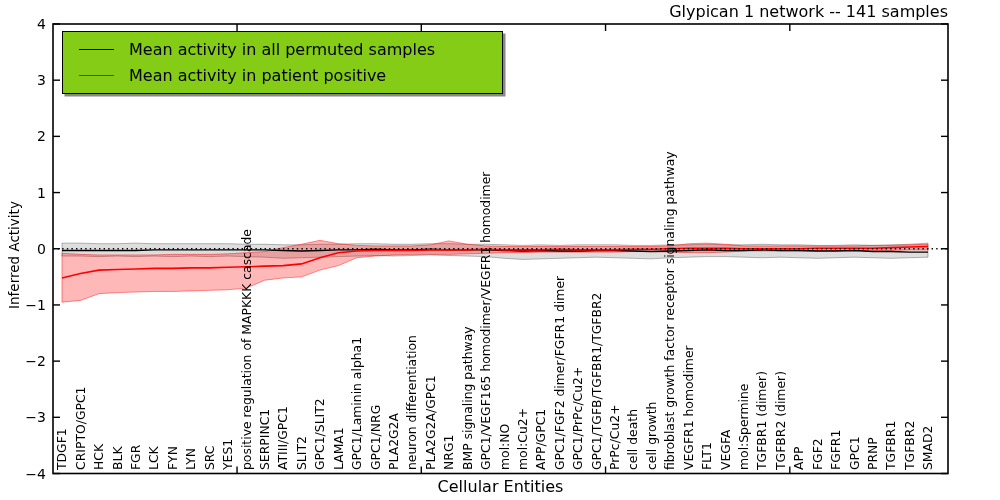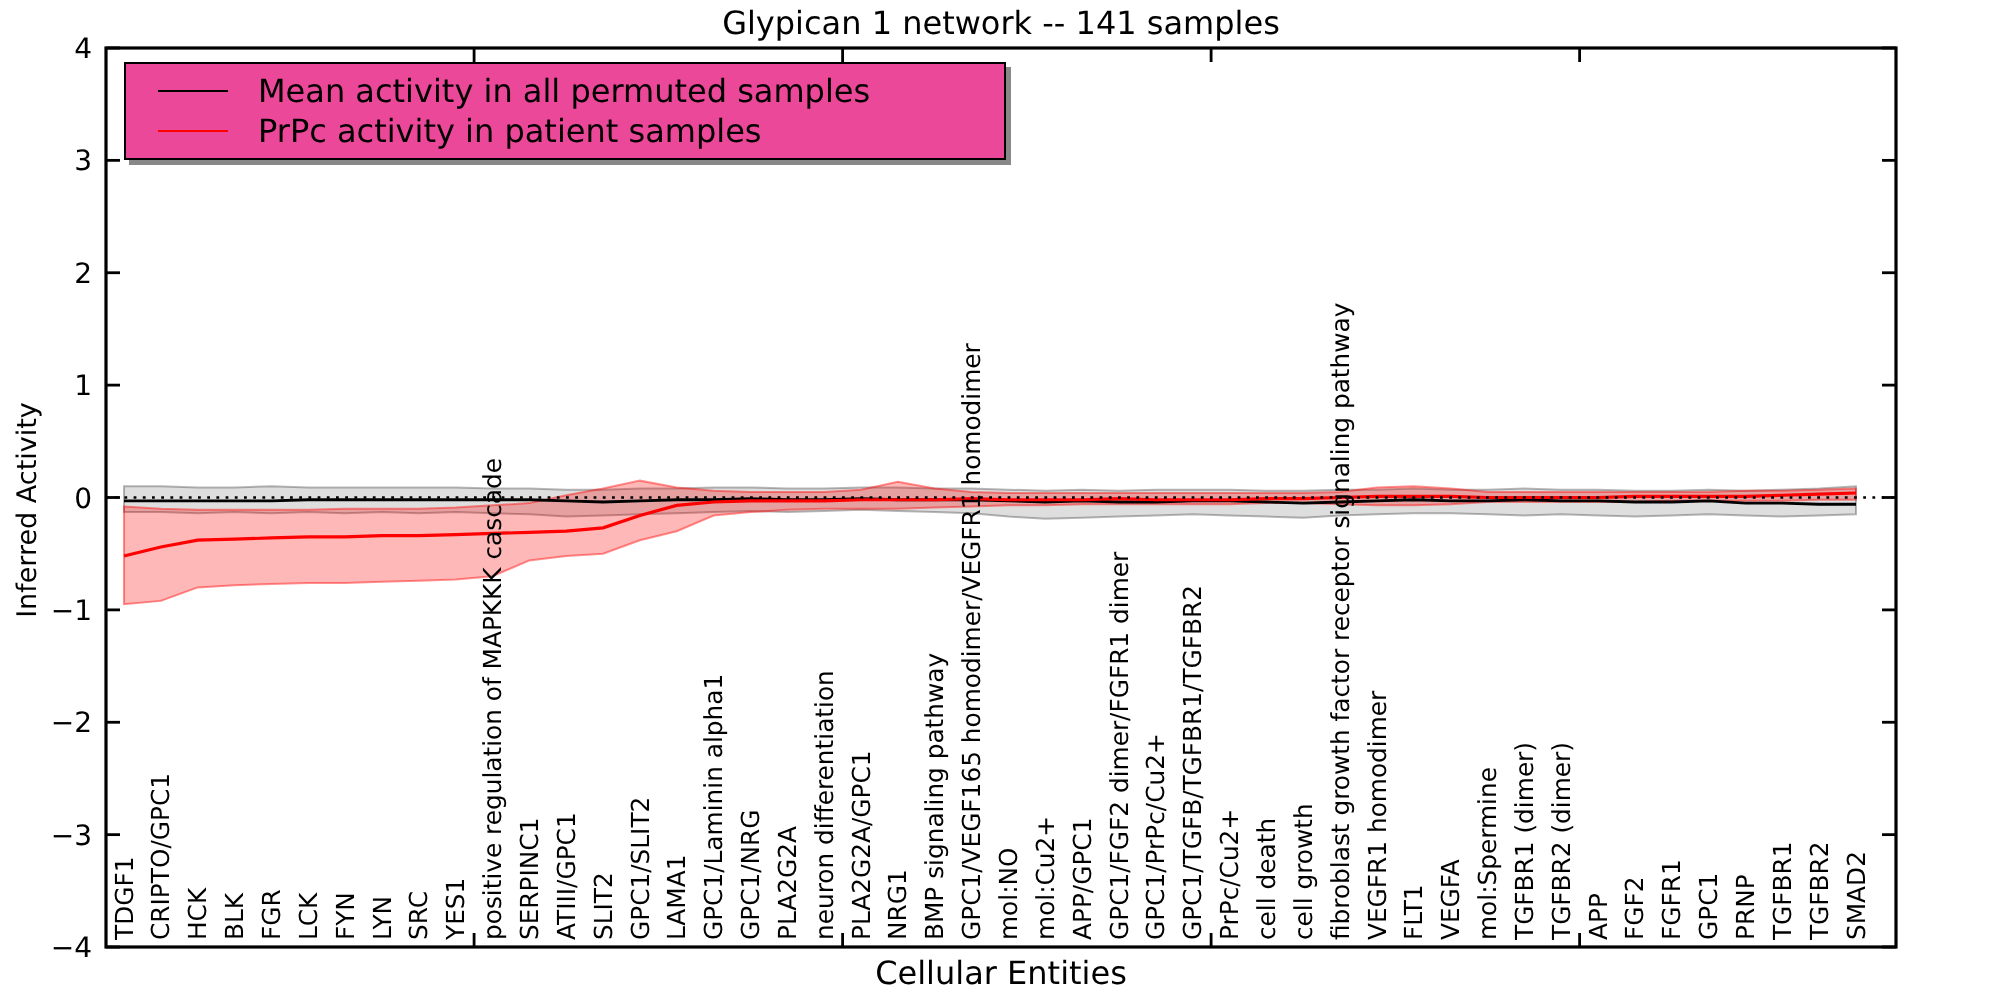--- a/index.html
+++ b/index.html
@@ -1,25 +1,25 @@
 <!DOCTYPE html>
 <html><head>
 <meta charset="utf-8">
 <style>
   html,body{margin:0;padding:0;background:#ffffff;}
   .fig{position:relative;width:1000px;height:500px;background:#ffffff;
        font-family:"DejaVu Sans","Liberation Sans",sans-serif;overflow:hidden;}
-  .title{position:absolute;left:53px;top:2px;width:895px;text-align:center;
+  .title{position:absolute;left:53px;top:2px;width:895px;text-align:right;
          font-size:16px;color:#000;}
   .xlabel{position:absolute;left:53px;top:477px;width:895px;text-align:center;
           font-size:16px;color:#000;}
   .ylabel{position:absolute;left:-66px;top:247px;width:160px;text-align:center;
           font-size:13.5px;color:#000;transform:rotate(-90deg);transform-origin:50% 50%;}
   svg{position:absolute;left:0;top:0;}
-  .legend{position:absolute;left:62px;top:31px;width:441px;height:49px;background:#ec4899;
+  .legend{position:absolute;left:62px;top:31px;width:441px;height:63px;background:#84cc16;
           border:1.8px solid #000;box-sizing:border-box;box-shadow:2.5px 2.5px 0 #888;
           display:flex;flex-direction:column;justify-content:space-around;padding:4px 0 4px 16px;}
   .legend-row{display:flex;align-items:center;font-size:16px;color:#000;}
   .legend-line{display:inline-block;width:35px;height:0;border-top:1.8px solid #000;
                margin-right:15px;flex:0 0 auto;}
 </style>
 </head>
 <body>
 
 <div class="fig">
@@ -117,16 +117,16 @@
   <div class="title">Glypican 1 network -- 141 samples</div>
   <div class="ylabel">Inferred Activity</div>
   <div class="xlabel">Cellular Entities</div>
   <div class="legend">
     <div class="legend-row">
       <span class="legend-line" style="border-top-color: rgb(0, 0, 0);"></span>
       <span class="legend-label">Mean activity in all permuted samples</span>
     </div>
     <div class="legend-row">
       <span class="legend-line" style="border-top-color: rgb(255, 0, 0);"></span>
-      <span class="legend-label">PrPc activity in patient samples</span>
+      <span class="legend-label">Mean activity in patient positive</span>
     </div>
   </div>
 </div>
 
 </body></html>

